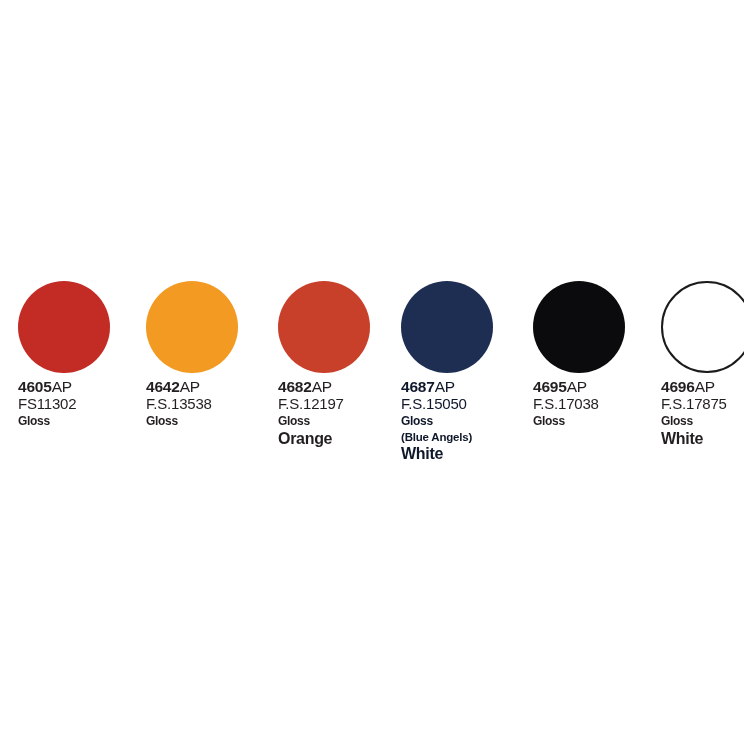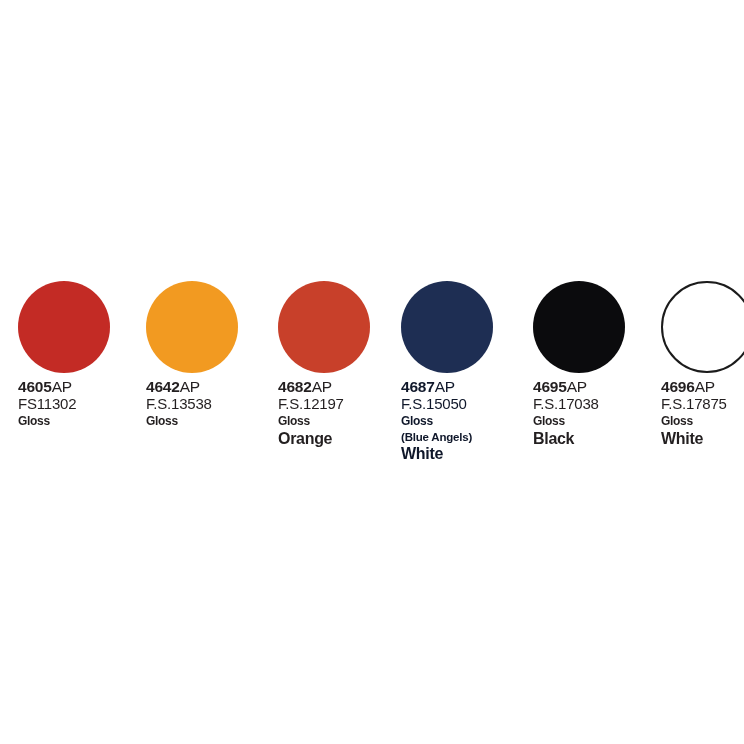--- a/index.html
+++ b/index.html
@@ -161,21 +161,20 @@
       </div>
     </div>
 
     <div class="swatch-col c4">
       <div class="swatch-dot" style="background: rgb(11, 11, 13);"></div>
       <div class="swatch-label" style="color: rgb(35, 31, 32);">
         <div class="code-line"><span class="code-num">4695</span><span class="code-suffix">AP</span></div>
         <div class="fs-line">F.S.17038</div>
         <div class="finish-line">Gloss</div>
 
-        <div class="name-line">Black</div>
       </div>
     </div>
 
     <div class="swatch-col c5">
       <div class="swatch-dot outlined" style="background: rgb(255, 255, 255);"></div>
       <div class="swatch-label" style="color: rgb(35, 31, 32);">
         <div class="code-line"><span class="code-num">4696</span><span class="code-suffix">AP</span></div>
         <div class="fs-line">F.S.17875</div>
         <div class="finish-line">Gloss</div>
 

